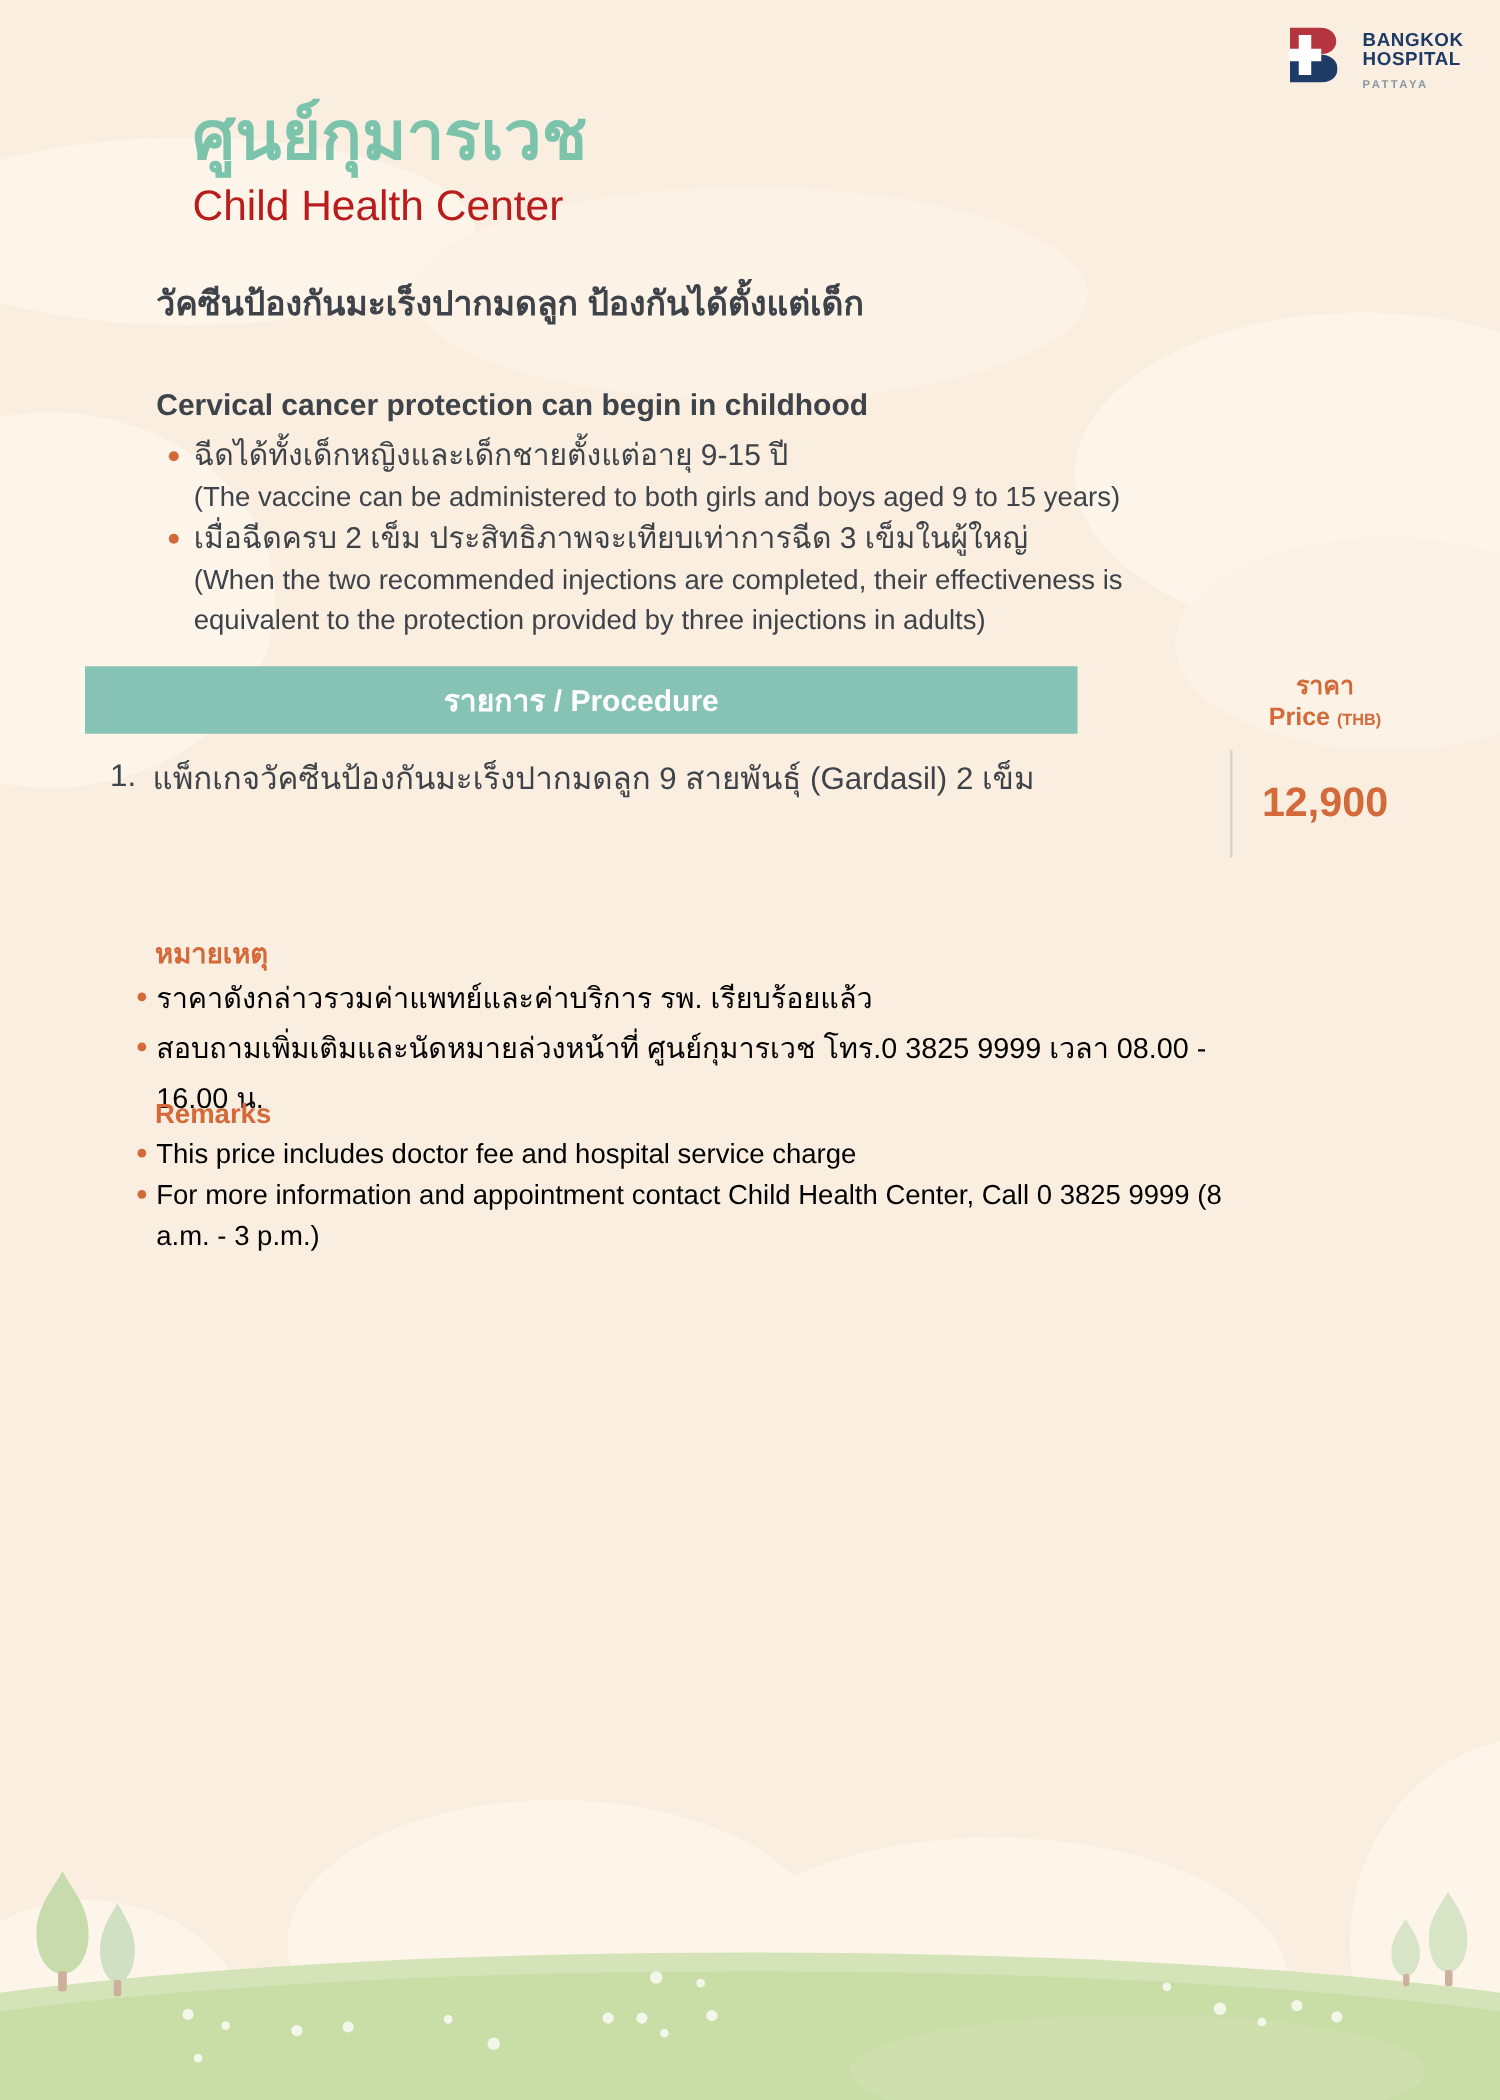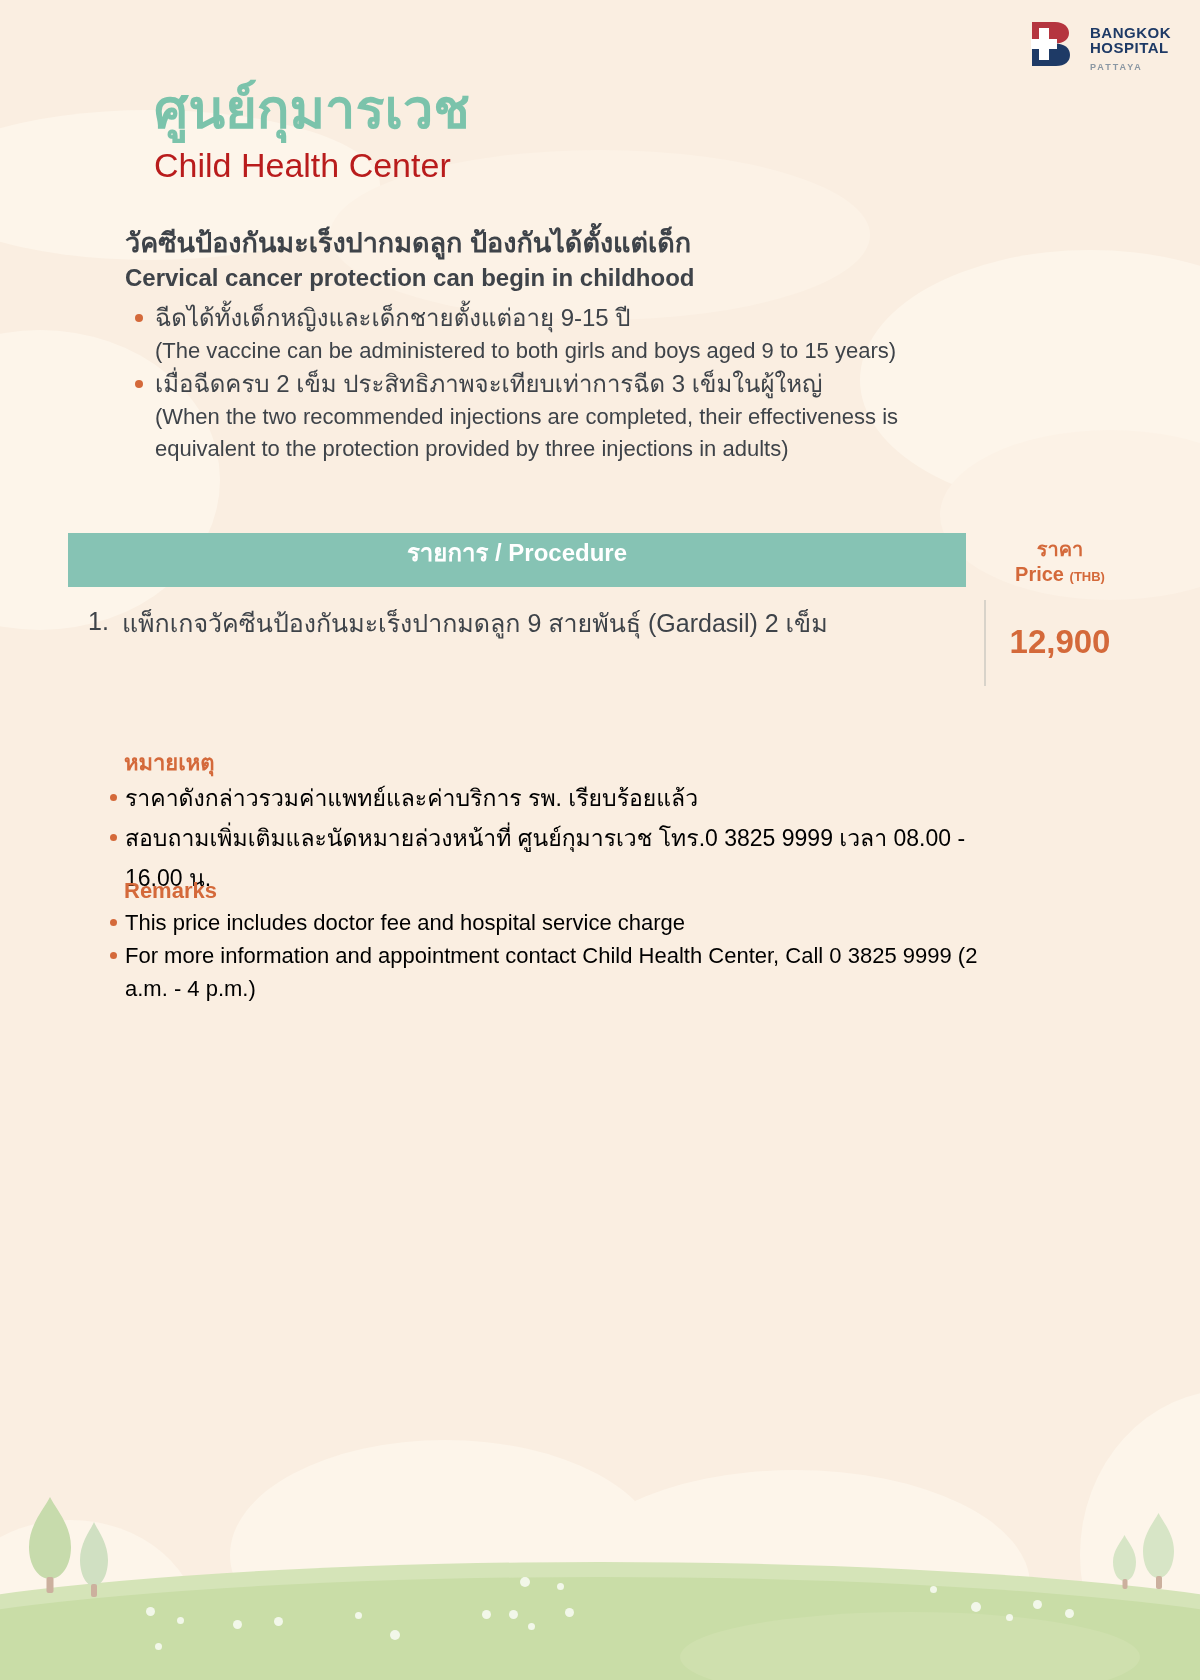--- a/index.html
+++ b/index.html
@@ -44,34 +44,34 @@
   .logo-loc { margin-top:7px; font-size:9px; font-weight:bold; color:#8a97a3; letter-spacing:2px; }
 
   
   .title-block { position:absolute; left:154px; top:76px; }
   .title-th { font-size:54px; font-weight:bold; color:#7bc3ab; line-height:66px; }
   .title-en { font-size:34px; font-weight:normal; color:#b91c1c; line-height:42px; margin-top:2px; }
 
   
   .intro { position:absolute; left:125px; top:225px; width:845px; color:#3e4349; }
   .intro-head-th { font-size:27px; font-weight:bold; line-height:36px; }
-  .intro-head-en { font-size:24px; font-weight:bold; line-height:34px; }
+  .intro-head-en { font-size:24px; font-weight:bold; line-height:34px;margin-top:47px; }
   .intro-list { list-style:none; margin-top:6px; }
   .intro-list li { position:relative; padding-left:30px; }
   .intro-list li::before {
     content:""; position:absolute; left:10px; top:13px;
     width:8px; height:8px; border-radius:50%; background:#d4693a;
   }
   .ib-th { font-size:24px; line-height:34px; }
   .ib-en { font-size:22px; line-height:32px; }
 
   
   .tbl-band {
-    position:absolute; left:68px; top:533px; width:898px; height:54px;
-    background:#86c3b4; display:flex; justify-content:center;
+    position:absolute; left:68px; top:533px; width:794px; height:54px;
+    background:#86c3b4; display:flex; align-items:center; justify-content:center;
   }
   .tbl-band-label { color:#ffffff; font-size:24px; font-weight:bold; }
   .price-head {
     position:absolute; left:985px; top:537px; width:150px;
     text-align:center; color:#d4693a; font-weight:bold;
   }
   .price-head-th { font-size:20px; line-height:24px; }
   .price-head-en { font-size:20px; line-height:26px; }
   .price-head-unit { font-size:13px; font-weight:bold; }
   .col-divider { position:absolute; left:984px; top:600px; width:2px; height:86px; background:#d8d3ca; }
@@ -178,21 +178,21 @@
     <ul class="rm-list">
       <li>ราคาดังกล่าวรวมค่าแพทย์และค่าบริการ รพ. เรียบร้อยแล้ว</li>
       <li>สอบถามเพิ่มเติมและนัดหมายล่วงหน้าที่ ศูนย์กุมารเวช โทร.0 3825 9999 เวลา 08.00 - 16.00 น.</li>
     </ul>
   </section>
 
   <section class="remarks remarks-en">
     <div class="rm-title">Remarks</div>
     <ul class="rm-list">
       <li>This price includes doctor fee  and hospital service charge</li>
-      <li>For more information and appointment contact Child Health Center, Call 0 3825 9999 (2 a.m. - 4 p.m.)</li>
+      <li>For more information and appointment contact Child Health Center, Call 0 3825 9999 (8 a.m. - 3 p.m.)</li>
     </ul>
   </section>
 
   <div class="hill-light"></div>
   <div class="hill-main"></div>
   <div class="grass-wash"></div>
 
   <div class="tree" style="left:29px; top:1497px; width:42px; height:96px;">
     <svg width="42" height="82" viewBox="0 0 42 82">
         <path d="M21 0 C27 12 42 28 42 50 C42 68 33 82 21 82 C9 82 0 68 0 50 C0 28 15 12 21 0 Z" fill="#c7dbac"></path>

